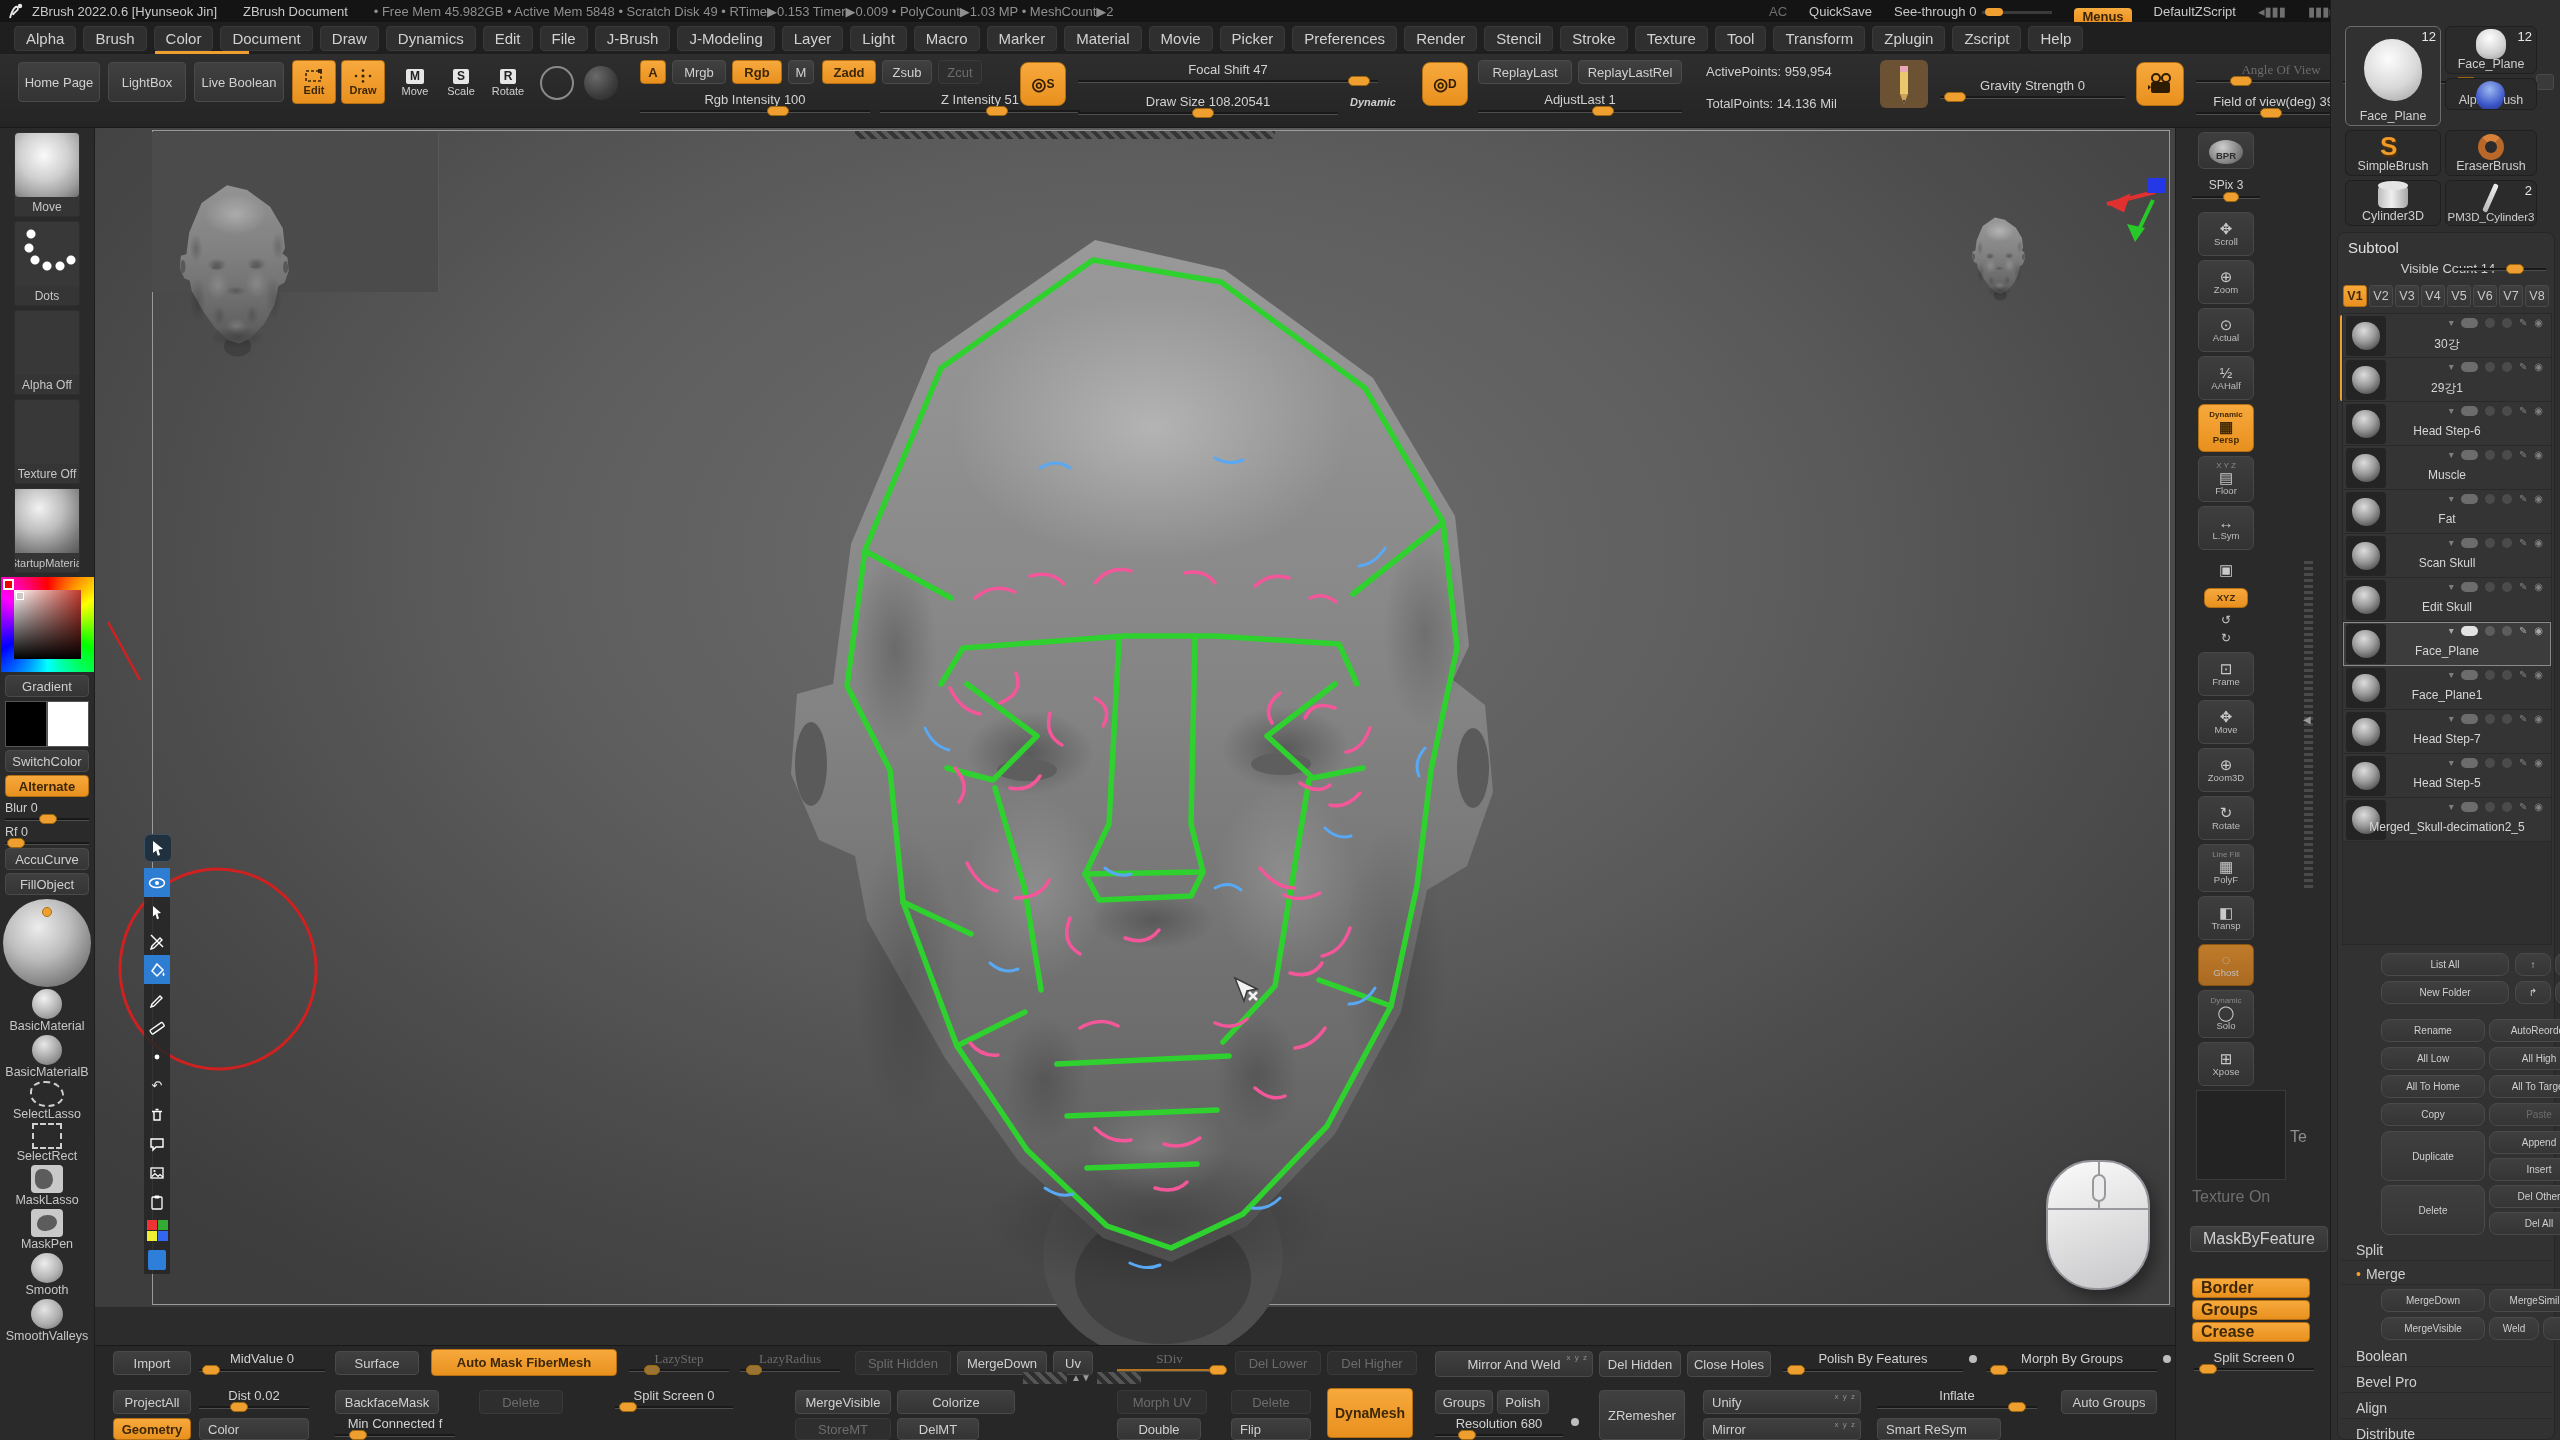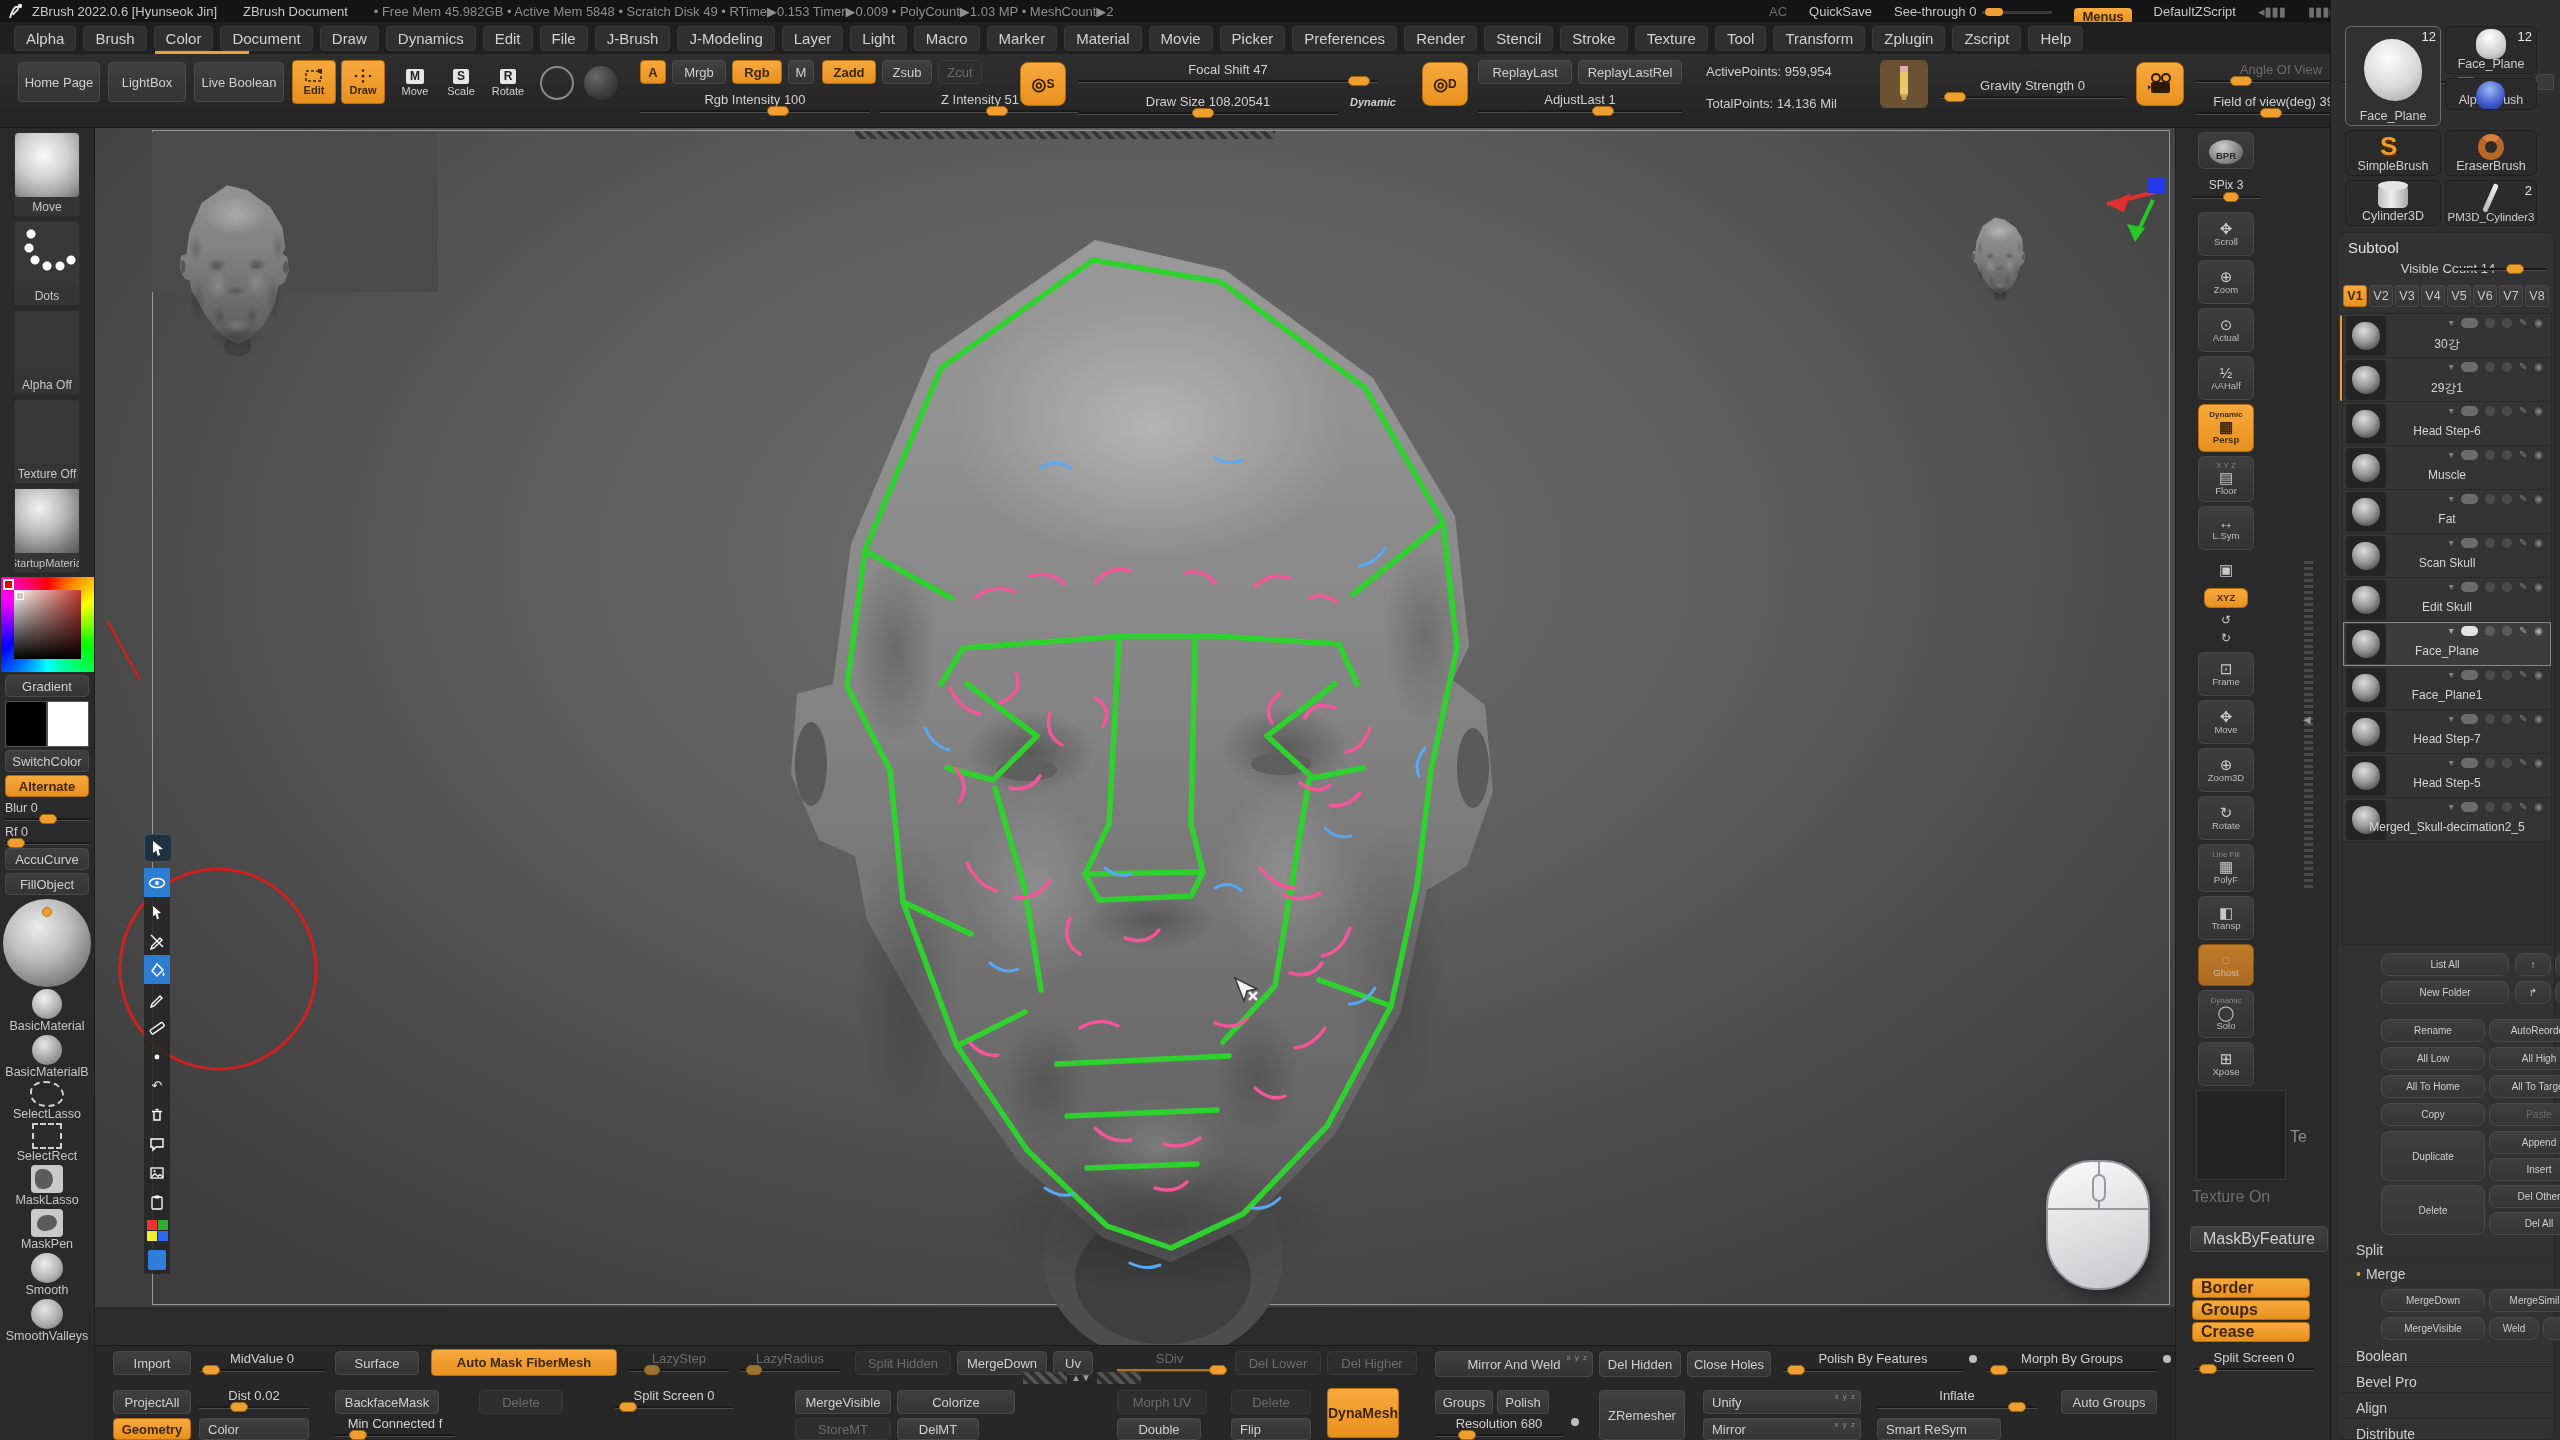--- a/index.html
+++ b/index.html
@@ -31,21 +31,21 @@
            background:linear-gradient(#2e2e2e,#242424);border-bottom:1px solid #191919;font-size:13px;}
   .btn{position:absolute;background:linear-gradient(#404040,#343434);border:1px solid #4a4a4a;border-radius:4px;
        color:#d0d0d0;display:flex;align-items:center;justify-content:center;white-space:nowrap;}
   .btn.orange{background:linear-gradient(#f7a93c,#e8901e);border-color:#b36f12;color:#3d2707;font-weight:bold;}
   .btn.grayed{color:#6c6c6c;}
   .flatlbl{position:absolute;color:#d0d0d0;white-space:nowrap;}
   .iconbtn{flex-direction:column;gap:1px;font-size:11px;}
   .keybadge{background:#e6e6e6;color:#222;font-weight:bold;border-radius:2px;padding:0 4px;font-size:12px;line-height:15px;}
   .slider{position:absolute;text-align:center;}
   .slider .lab{font-size:13px;color:#d2d2d2;white-space:nowrap;line-height:15px;}
-  .slider.grayed .lab{color:#6c6c6c;}
+  .slider.grayed .lab{color:#6c6c6c;font-family:Liberation Serif, serif;}
   .track{position:relative;height:3px;background:#191919;border-bottom:1px solid #4d4d4d;margin-top:3px;}
   .handle{position:absolute;top:-4px;width:22px;height:10px;background:#ef9f30;border:1px solid #9c660e;border-radius:5px;}
   .sq-ic{position:absolute;border-radius:8px;background:linear-gradient(#f7a93c,#e8901e);border:1px solid #b36f12;
          color:#2e1c02;display:flex;align-items:center;justify-content:center;font-weight:bold;font-size:17px;}
   .sphere-ic{position:absolute;border-radius:50%;}
   
   .sidebar{position:absolute;left:0;top:128px;width:95px;height:1312px;background:#2a2a2a;border-right:1px solid #1d1d1d;}
   .thumb{position:relative;width:66px;margin:4px auto 0;background:#383838;border:1px solid #2f2f2f;border-radius:3px;}
   .thumb .img{height:64px;border-radius:3px 3px 0 0;}
   .thumb .lbl{height:19px;font-size:12px;display:flex;align-items:center;justify-content:center;background:#353535;color:#c7c7c7;border-radius:0 0 3px 3px;white-space:nowrap;overflow:hidden;}
@@ -1076,21 +1076,21 @@
     <div class="slider" style="left:520px;top:42px;width:118px">
       <div class="lab">Split Screen 0</div>
         <div class="track">
           <div class="handle" style="left:3%;width:18px"></div>
         </div>
     </div>
     <div class="btn" style="left:700px;top:44px;width:96px;height:24px">MergeVisible</div>
     <div class="btn" style="left:802px;top:44px;width:118px;height:24px">Colorize</div>
     <div class="btn grayed" style="left:1022px;top:44px;width:90px;height:24px;background:#2e2e2e;border-color:#393939">Morph UV</div>
     <div class="btn grayed" style="left:1136px;top:44px;width:80px;height:24px;background:#2e2e2e;border-color:#393939">Delete</div>
-    <div class="btn orange" style="left:1232px;top:42px;width:72px;height:50px;font-size:14px">DynaMesh</div>
+    <div class="btn orange" style="left:1232px;top:42px;width:86px;height:50px;font-size:14px">DynaMesh</div>
     <div class="btn" style="left:1340px;top:44px;width:58px;height:24px">Groups</div>
     <div class="btn" style="left:1402px;top:44px;width:52px;height:24px">Polish</div>
     <div class="btn" style="left:1504px;top:44px;width:86px;height:50px">ZRemesher</div>
     <div class="btn" style="left:1608px;top:44px;width:158px;height:24px;justify-content:flex-start;padding-left:8px">
         <span>Unify</span>
         <span class="xyz">x y z</span>
       </div>
     <div class="slider" style="left:1782px;top:42px;width:160px">
       <div class="lab">Inflate</div>
         <div class="track">

